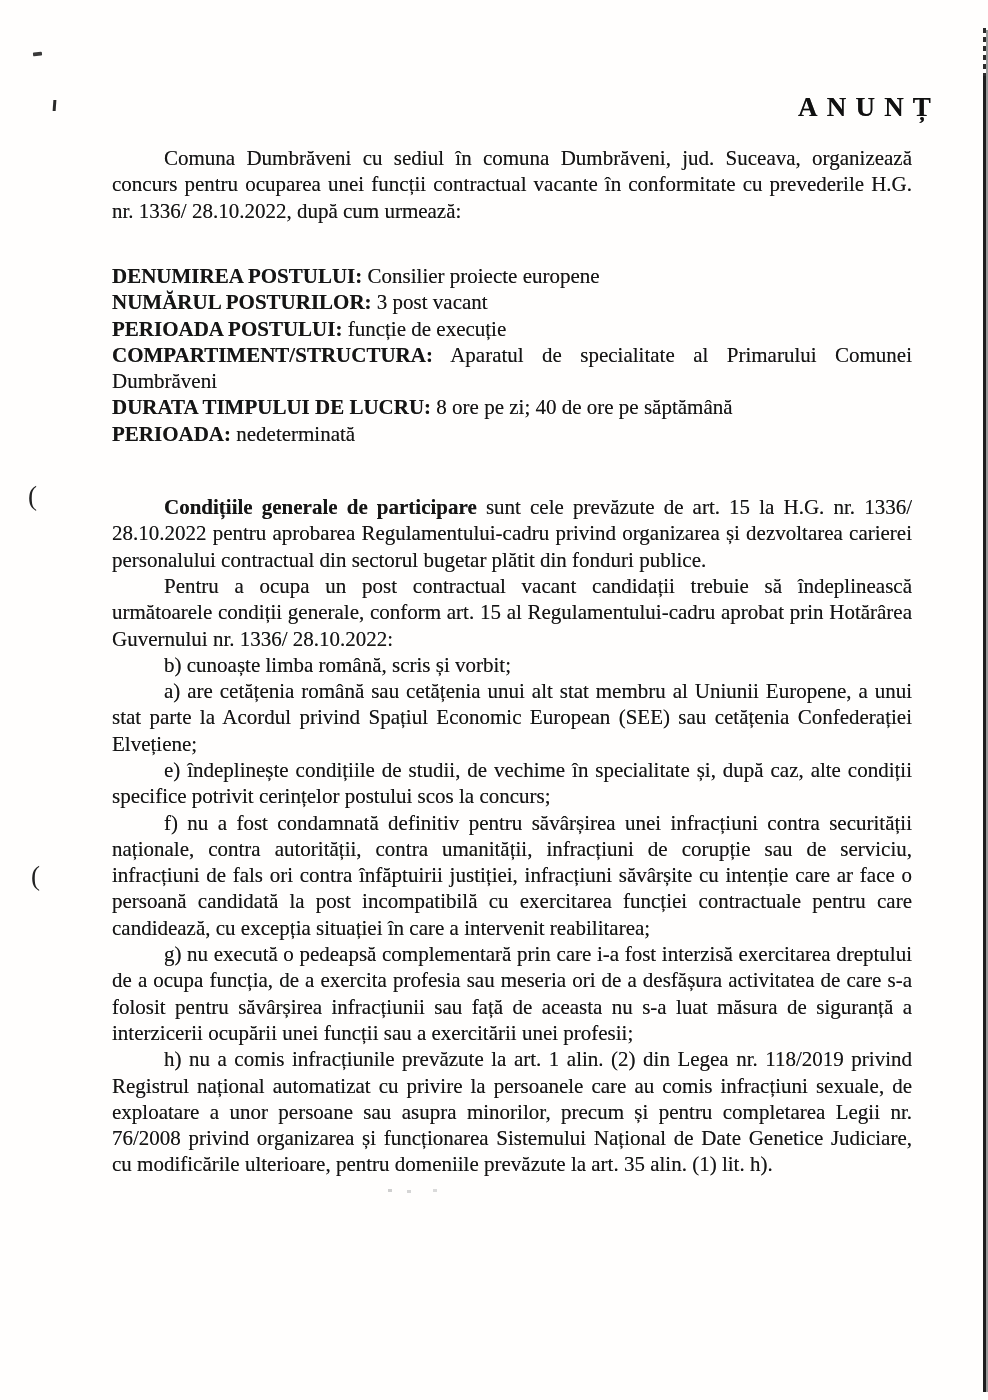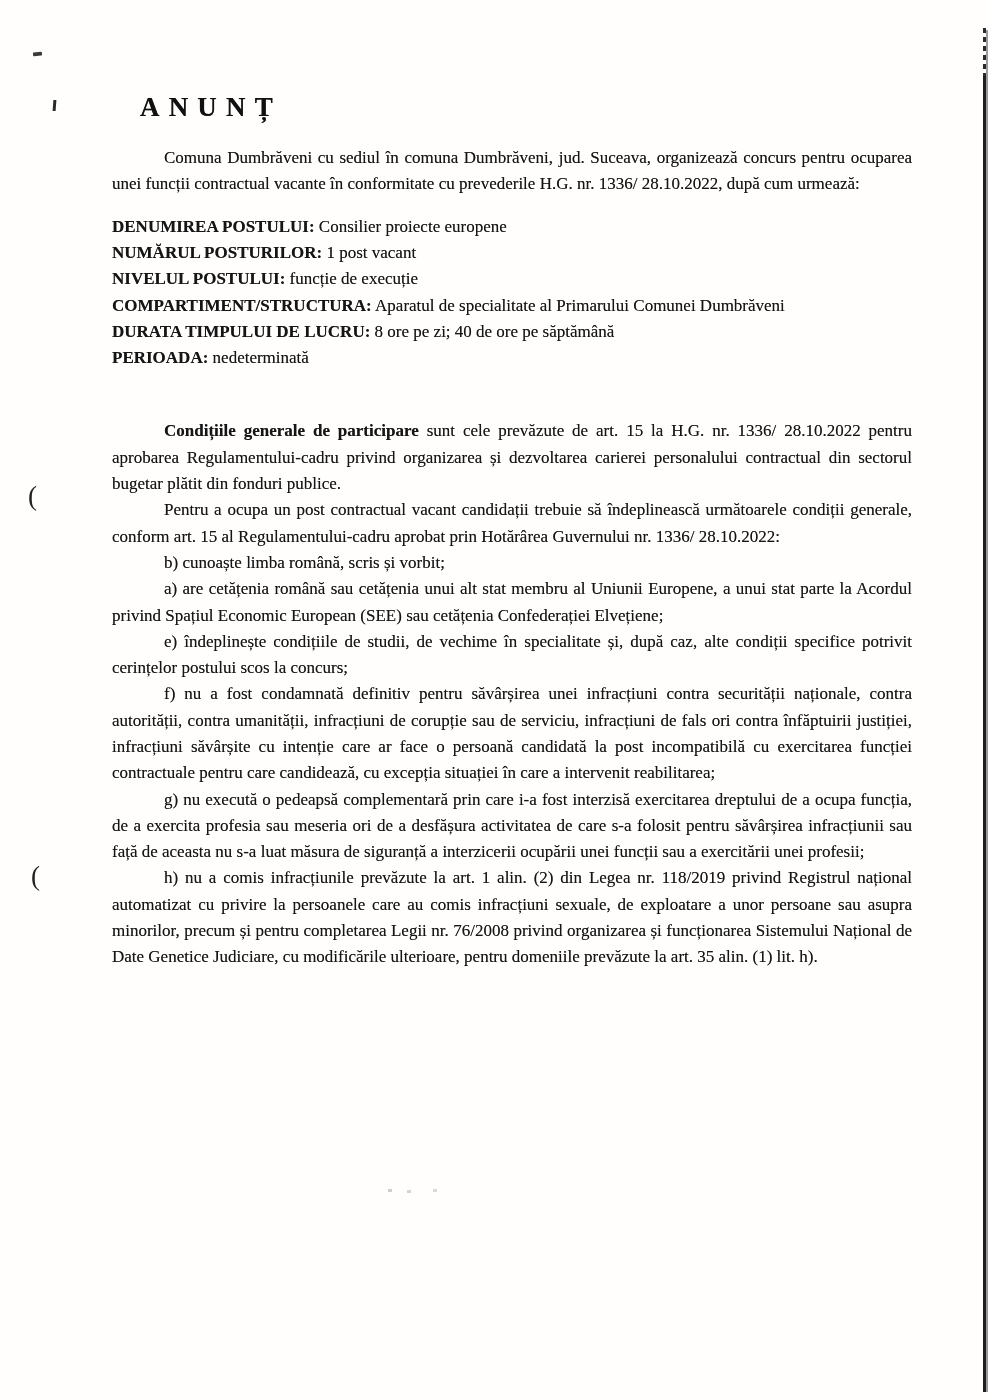--- a/index.html
+++ b/index.html
@@ -15,39 +15,39 @@
     background: #fffefd;
     overflow: hidden;
   }
   .content {
     position: absolute;
     left: 112px; top: 0;
     width: 800px;
   }
   .doc-title {
     margin: 92px 0 0 0;
-    text-align: left;
+    text-align: right;
     transform: translateX(28px);
     font-size: 27px;
     font-weight: bold;
     letter-spacing: 0.34em;
     color: #101010;
     line-height: 1.15;
     text-shadow: 0 0 0.6px rgba(0,0,0,0.6);
   }
   p, .detail-row {
     margin: 0;
-    font-size: 17px;
+    font-size: 21px;
     line-height: 26.3px;
     text-align: justify;
     text-shadow: 0 0 0.5px rgba(0,0,0,0.5);
   }
   .indent { text-indent: 52px; }
   .intro { margin-top: 22px; }
-  .details { margin-top: 16px; }
+  .details { margin-top: 39px; }
   .detail-row b { font-weight: bold; }
   .conditions { margin-top: 47px; }
   .lead-bold { font-weight: bold; }
   
   .edge-dash {
     position: absolute; right: 2px; top: 28px; width: 3px; height: 48px;
     background: repeating-linear-gradient(180deg, #2a2a2a 0 5px, transparent 5px 9px);
   }
   .edge-solid {
     position: absolute; right: 2px; top: 76px; width: 3px; height: 1316px;
@@ -83,22 +83,22 @@
 <div class="page">
 
   <div class="content">
 
     <div class="doc-title">ANUNȚ</div>
 
     <p class="intro indent">Comuna Dumbrăveni cu sediul în comuna Dumbrăveni, jud. Suceava, organizează concurs pentru ocuparea unei funcții contractual vacante în conformitate cu prevederile H.G. nr. 1336/ 28.10.2022, după cum urmează:</p>
 
     <div class="details">
       <div class="detail-row"><b>DENUMIREA POSTULUI:</b><span> Consilier proiecte europene</span></div>
-      <div class="detail-row"><b>NUMĂRUL POSTURILOR:</b><span> 1 post vacant</span></div>
-      <div class="detail-row"><b>NIVELUL POSTULUI:</b><span> funcție de execuție</span></div>
+      <div class="detail-row"><b>NUMĂRUL POSTURILOR:</b><span> 3 post vacant</span></div>
+      <div class="detail-row"><b>PERIOADA POSTULUI:</b><span> funcție de execuție</span></div>
       <div class="detail-row"><b>COMPARTIMENT/STRUCTURA:</b><span> Aparatul de specialitate al Primarului Comunei Dumbrăveni</span></div>
       <div class="detail-row"><b>DURATA TIMPULUI DE LUCRU:</b><span> 8 ore pe zi; 40 de ore pe săptămână</span></div>
       <div class="detail-row"><b>PERIOADA:</b><span> nedeterminată</span></div>
     </div>
 
     <div class="conditions">
       <p class="indent"><span class="lead-bold">Condițiile generale de participare</span><span> sunt cele prevăzute de art. 15 la H.G. nr. 1336/ 28.10.2022 pentru aprobarea Regulamentului-cadru privind organizarea și dezvoltarea carierei personalului contractual din sectorul bugetar plătit din fonduri publice.</span></p>
       <p class="indent">Pentru a ocupa un post contractual vacant candidații trebuie să îndeplinească următoarele condiții generale, conform art. 15  al Regulamentului-cadru aprobat prin Hotărârea Guvernului nr. 1336/ 28.10.2022:</p>
       <p class="indent">b) cunoaște limba română, scris și vorbit;</p>
       <p class="indent">a) are cetățenia română sau cetățenia unui alt stat membru al Uniunii Europene, a unui stat parte la Acordul privind Spațiul Economic European (SEE) sau cetățenia Confederației Elvețiene;</p>

